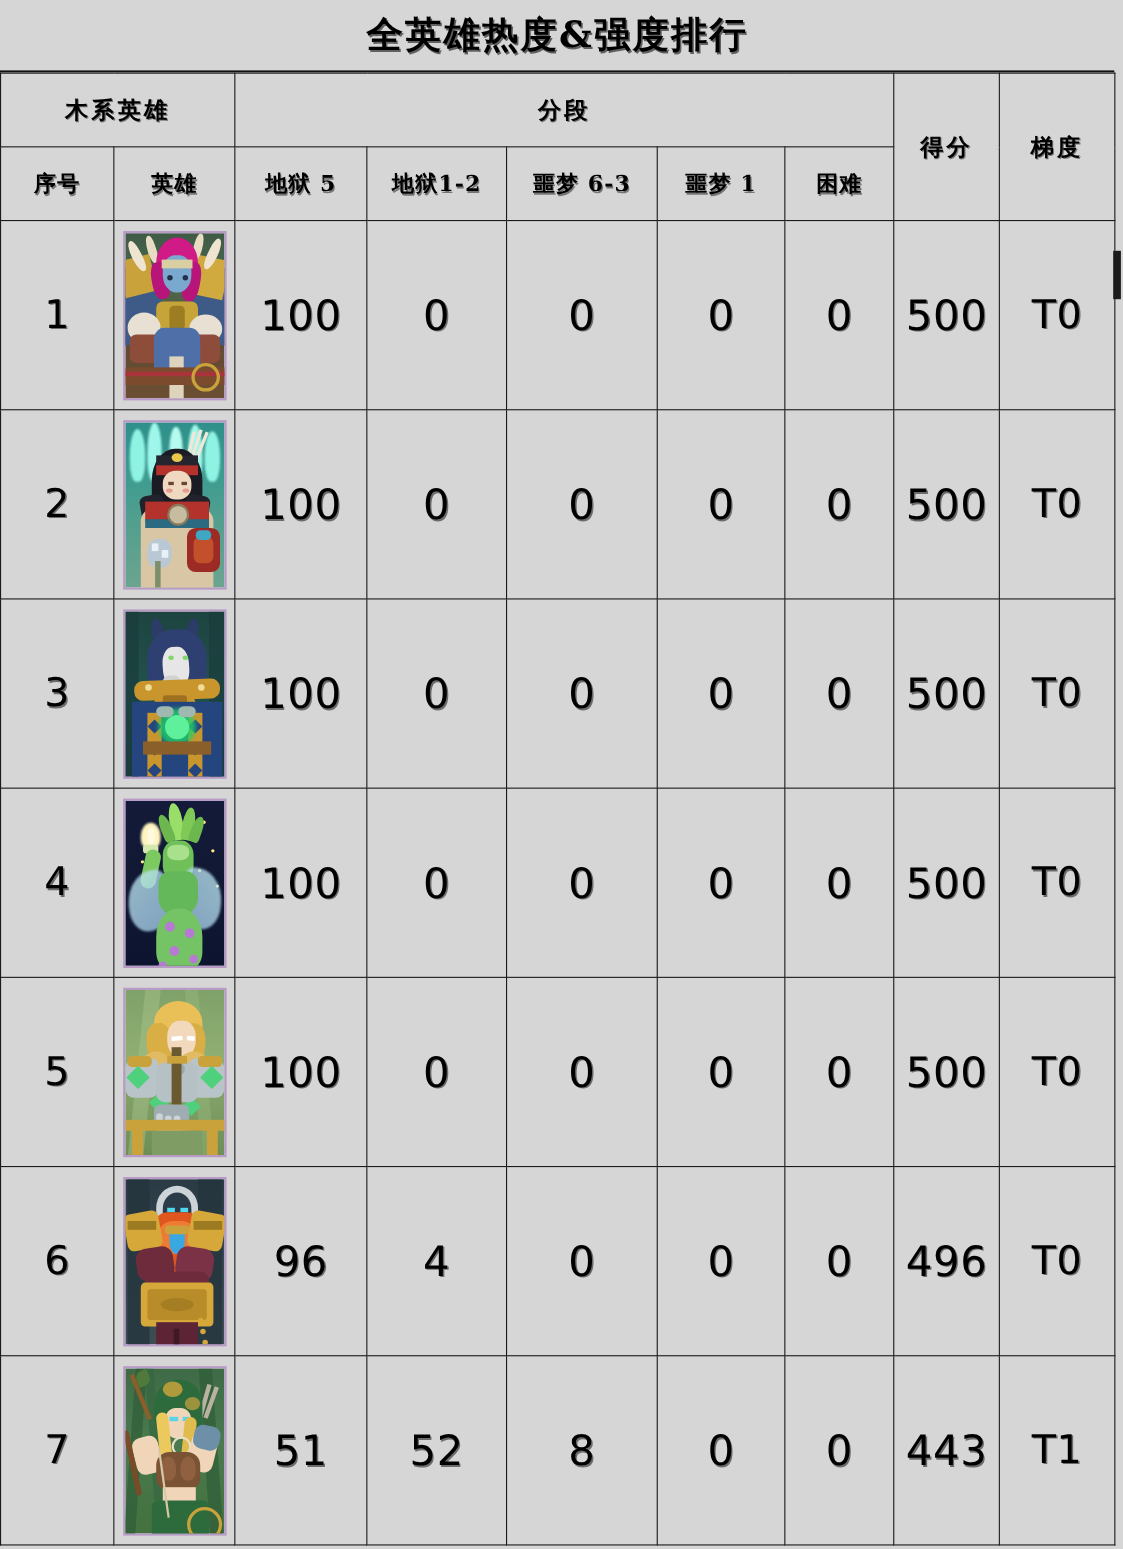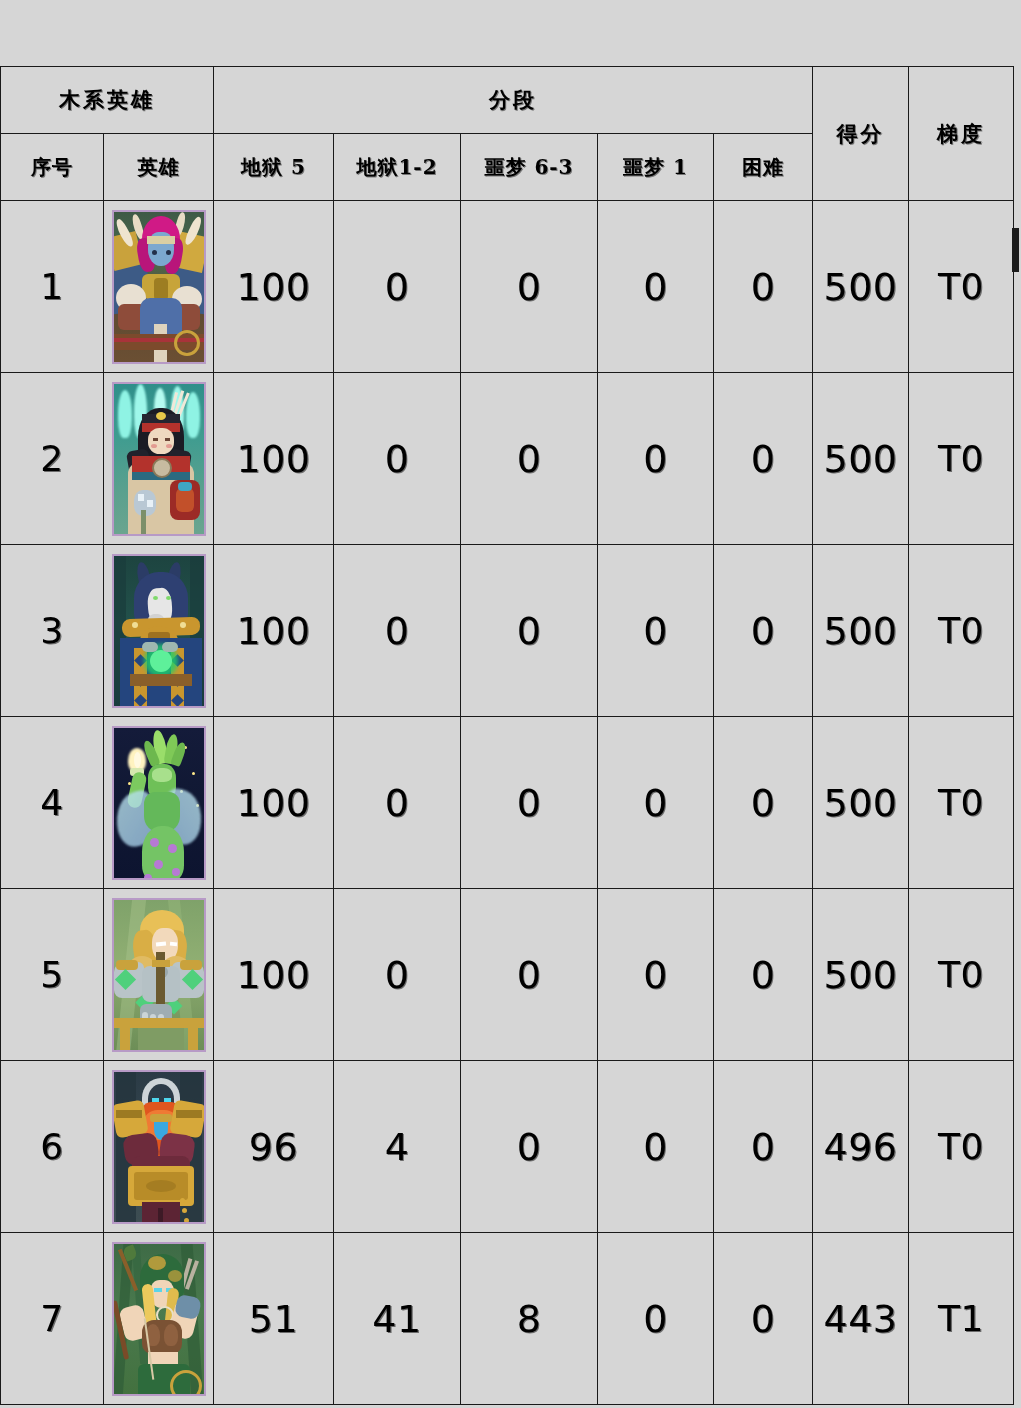--- a/index.html
+++ b/index.html
@@ -148,20 +148,23 @@
     width: 7px;
     height: 44px;
     background: #1b1b1b;
   }
 </style>
 </head>
 <body>
 
 <div id="page">
 
+  <div class="title-bar">
+    <div class="title-text">全英雄热度&amp;强度排行</div>
+  </div>
 
   <table class="rank">
     <colgroup>
       <col style="width:103px">
       <col style="width:110px">
       <col style="width:120px">
       <col style="width:127px">
       <col style="width:137px">
       <col style="width:116px">
       <col style="width:99px">
@@ -580,21 +583,21 @@
 
               <div class="l" style="left:24px;top:120px;width:52px;height:34px;background:#2d6b3c;border-radius:6px 6px 0 0;"></div>
               <div class="l" style="left:56px;top:126px;width:26px;height:26px;border:3px solid #c9a23c;border-radius:50%;"></div>
 
               <div class="l" style="left:4px;top:56px;width:5px;height:60px;background:#7a4b28;border-radius:4px;transform:rotate(-12deg);"></div>
               <div class="l" style="left:34px;top:74px;width:2px;height:62px;background:#d8c9a6;transform:rotate(-8deg);"></div>
             </div>
           </div>
         </td>
         <td><span class="num">51</span></td>
-        <td><span class="num">41</span></td>
+        <td><span class="num">52</span></td>
         <td><span class="num">8</span></td>
         <td><span class="num">0</span></td>
         <td><span class="num">0</span></td>
         <td><span class="num">443</span></td>
         <td><span class="num tier">T1</span></td>
       </tr>
 
     </tbody>
   </table>
 

